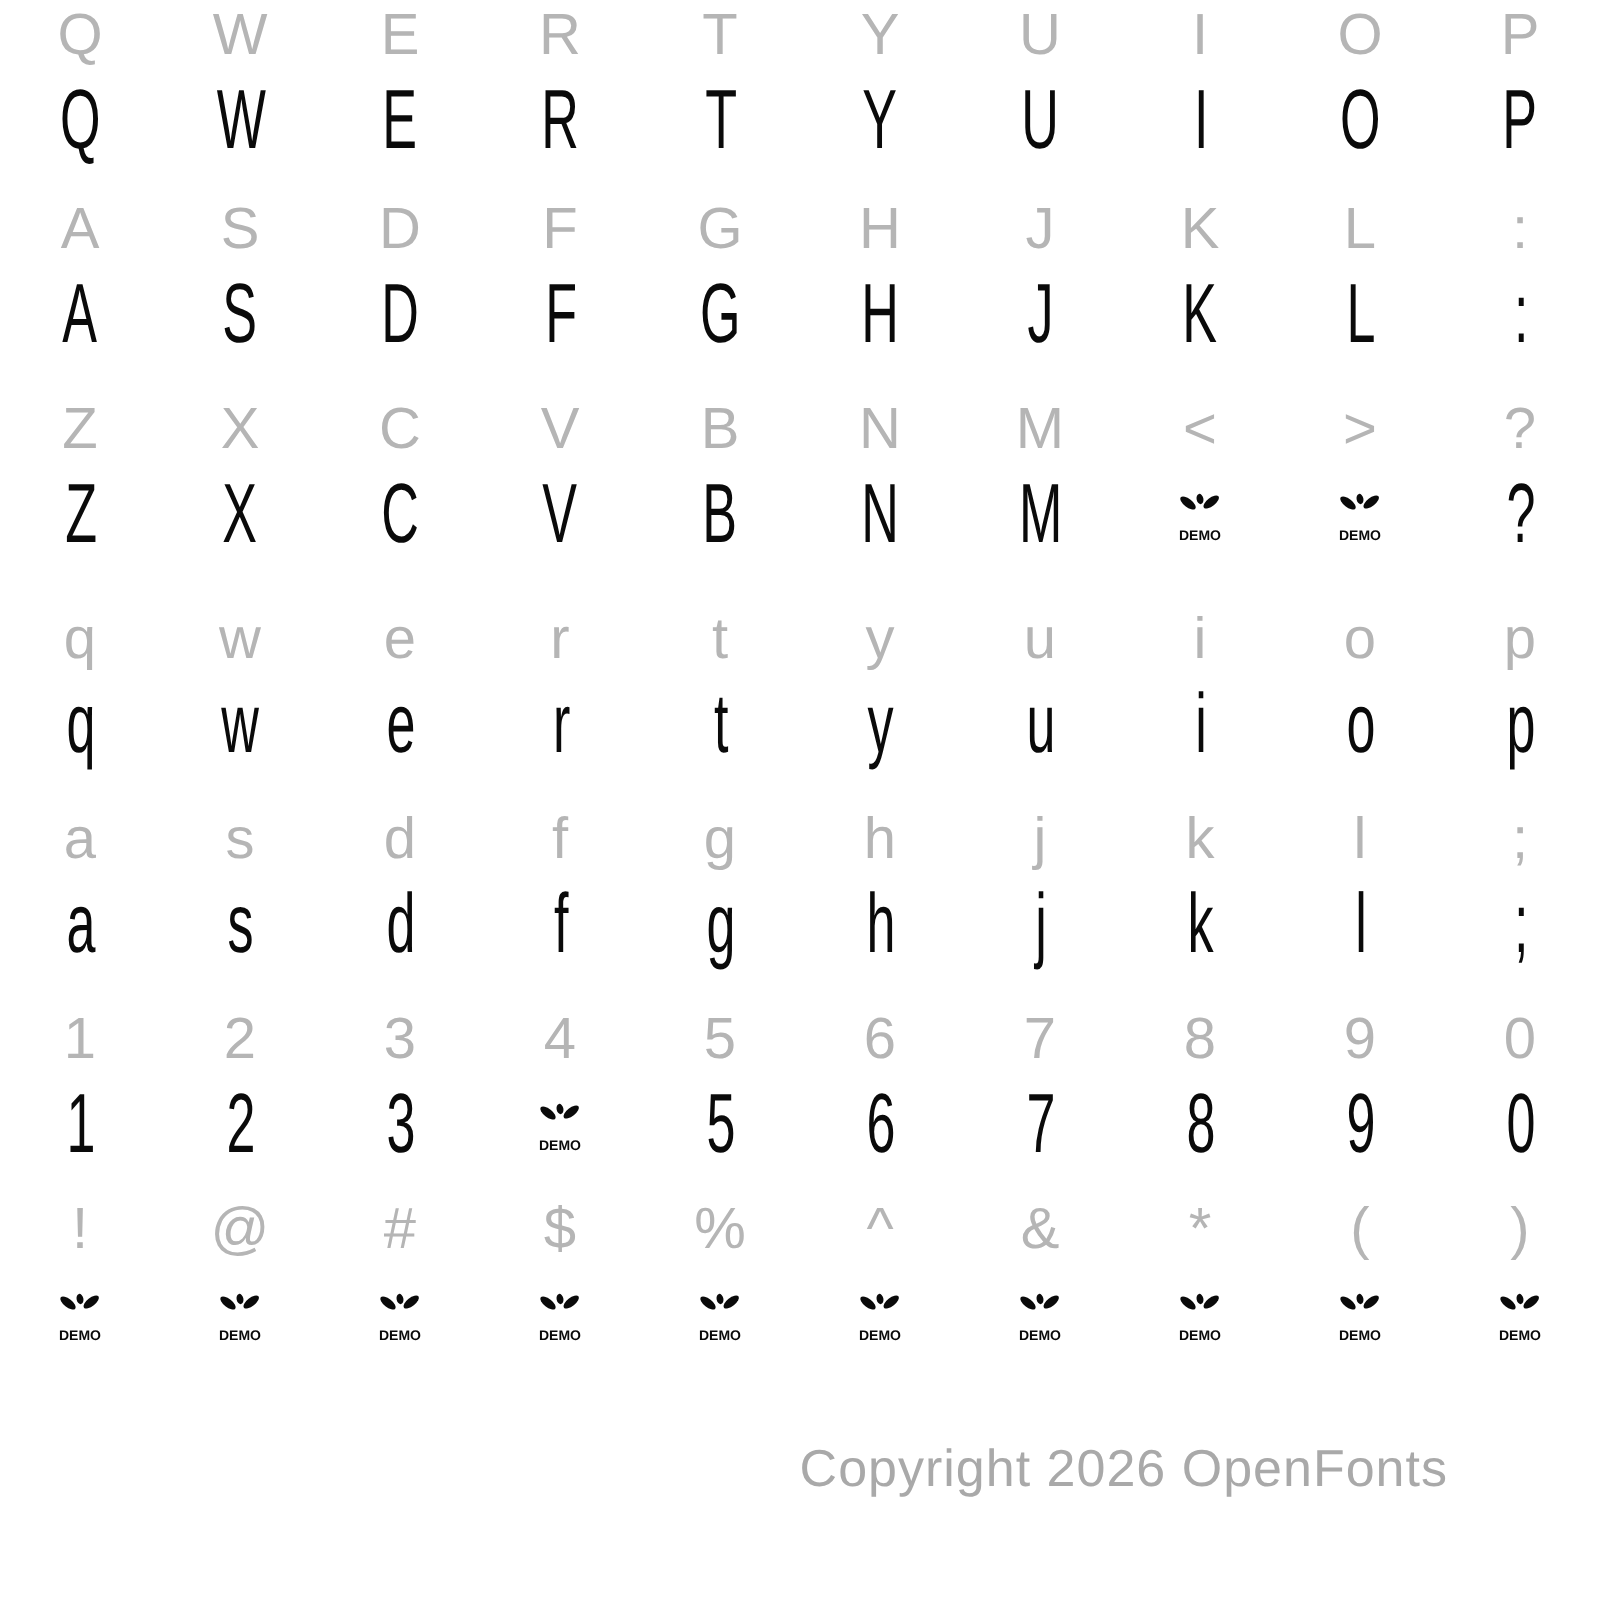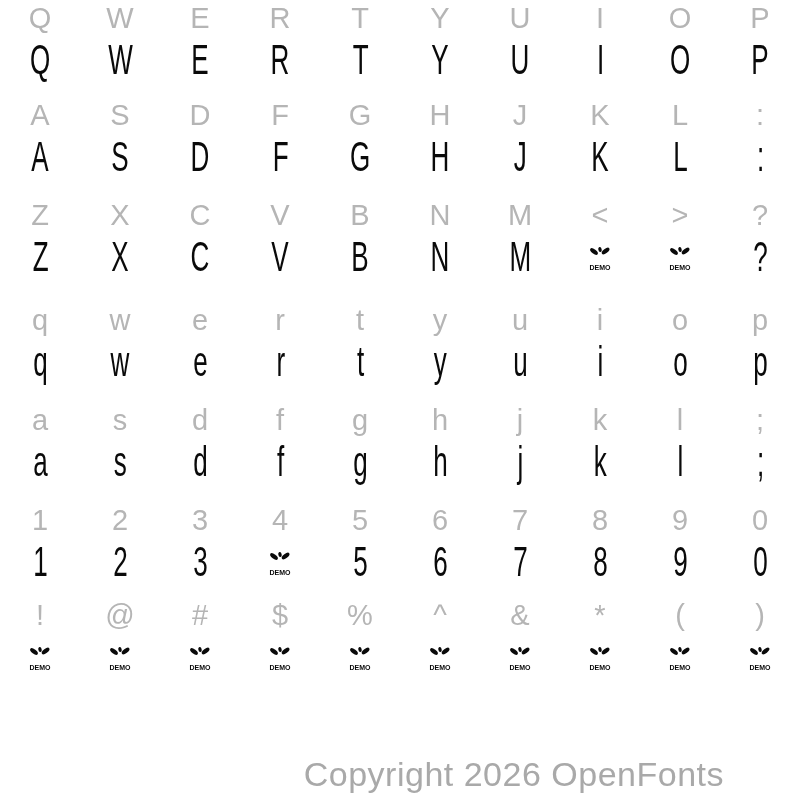--- a/index.html
+++ b/index.html
@@ -34,23 +34,23 @@
   .cond {
     display: inline-block;
     transform: scaleX(0.62);
     transform-origin: 50% 100%;
     letter-spacing: -1px;
   }
   .demo-svg { display: inline-block; color: var(--glyph-color, #0a0a0a); }
   .demo-svg text { fill: currentColor; }
   .copyright {
     position: absolute;
-    top: 759px;
+    top: 719px;
     right: 76px;
-    font-size: 34px;
+    font-size: 26px;
     line-height: 30px;
     color: var(--copy-color, #a9a9a9);
     letter-spacing: 0.5px;
   }
 </style>
 </head>
 <body>
 
 <div class="sheet">
   <div id="grid">

